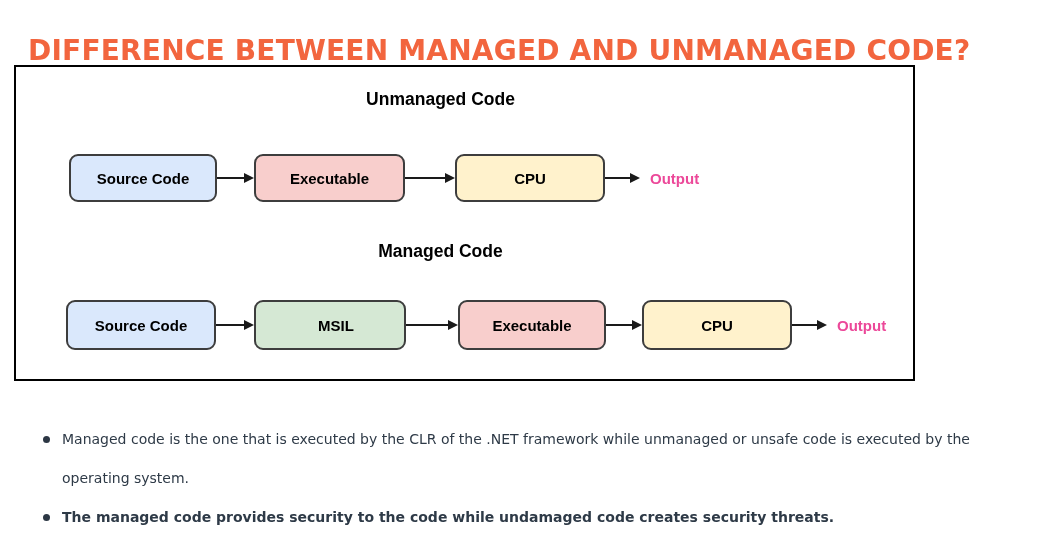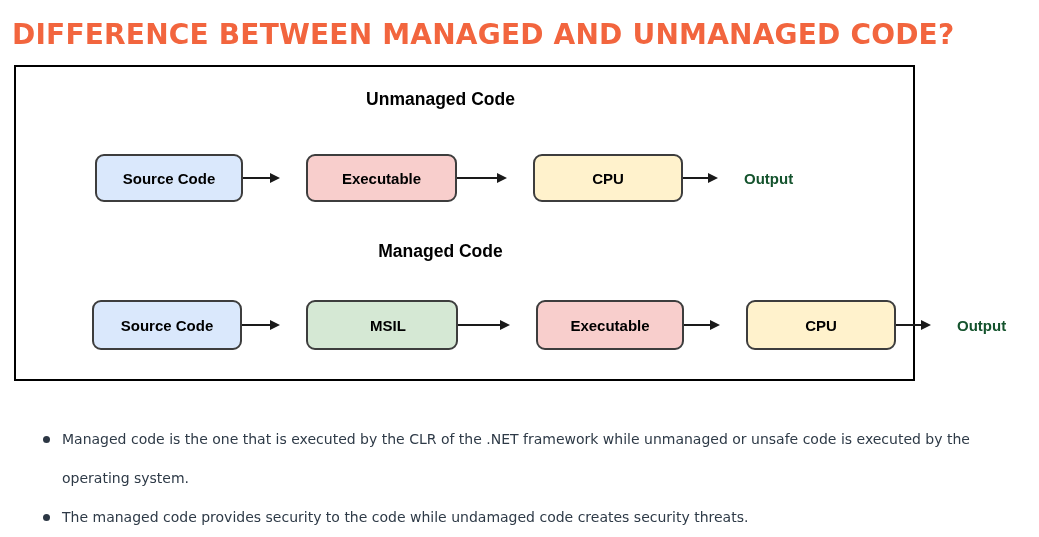--- a/index.html
+++ b/index.html
@@ -13,21 +13,21 @@
     height: 537px;
     overflow: hidden;
     font-family: "DejaVu Sans", sans-serif;
   }
 
   
   .page-title {
     position: absolute;
     left: 12px;
     top: 18px;
-    margin: 0;
+    margin: 16px;
     font-family: "DejaVu Sans", sans-serif;
     font-weight: 800;
     font-size: 28px;
     letter-spacing: 0.2px;
     white-space: nowrap;
   }
 
   
   .diagram-frame {
     position: absolute;
@@ -64,21 +64,20 @@
 
   .node {
     height: 100%;
     border: 2px solid #3d3d3d;
     border-radius: 9px;
     display: flex;
     align-items: center;
     justify-content: center;
     box-sizing: border-box;
     flex: none;
-    margin-left: 26px;
   }
   .node-label {
     font-family: "Liberation Sans", sans-serif;
     font-weight: bold;
     font-size: 15px;
     color: #000000;
     white-space: nowrap;
   }
 
   .arrow {
@@ -94,25 +93,25 @@
     border-bottom: 5px solid transparent;
   }
   .a35 { width: 35px; }
   .a36 { width: 36px; }
   .a37 { width: 37px; }
   .a38 { width: 38px; }
   .a50 { width: 50px; }
   .a52 { width: 52px; }
 
   .output-label {
-    margin-left: 26px;
+    margin-left: 10px;
     font-family: "Liberation Sans", sans-serif;
     font-weight: bold;
     font-size: 15px;
-    color: #14532d;
+    color: #ec4899;
     white-space: nowrap;
   }
 
   
   .notes-list {
     position: absolute;
     top: 420px;
     left: 62px;
     right: 8px;
     margin: 0;
@@ -202,14 +201,14 @@
       <span class="shaft"></span>
       <span class="head"></span>
     </div>
     <span class="output-label">Output</span>
   </div>
 
 </div>
 
 <ul class="notes-list">
   <li class="note-item" style="color: rgb(46, 58, 71);">Managed code is the one that is executed by the CLR of the .NET framework while unmanaged or unsafe code is executed by the operating system.</li>
-  <li class="note-item" style="color: rgb(46, 58, 71);">The managed code provides security to the code while undamaged code creates security threats.</li>
+  <li class="note-item" style="color: rgb(46, 58, 71); font-weight: bold;">The managed code provides security to the code while undamaged code creates security threats.</li>
 </ul>
 
 </body></html>

